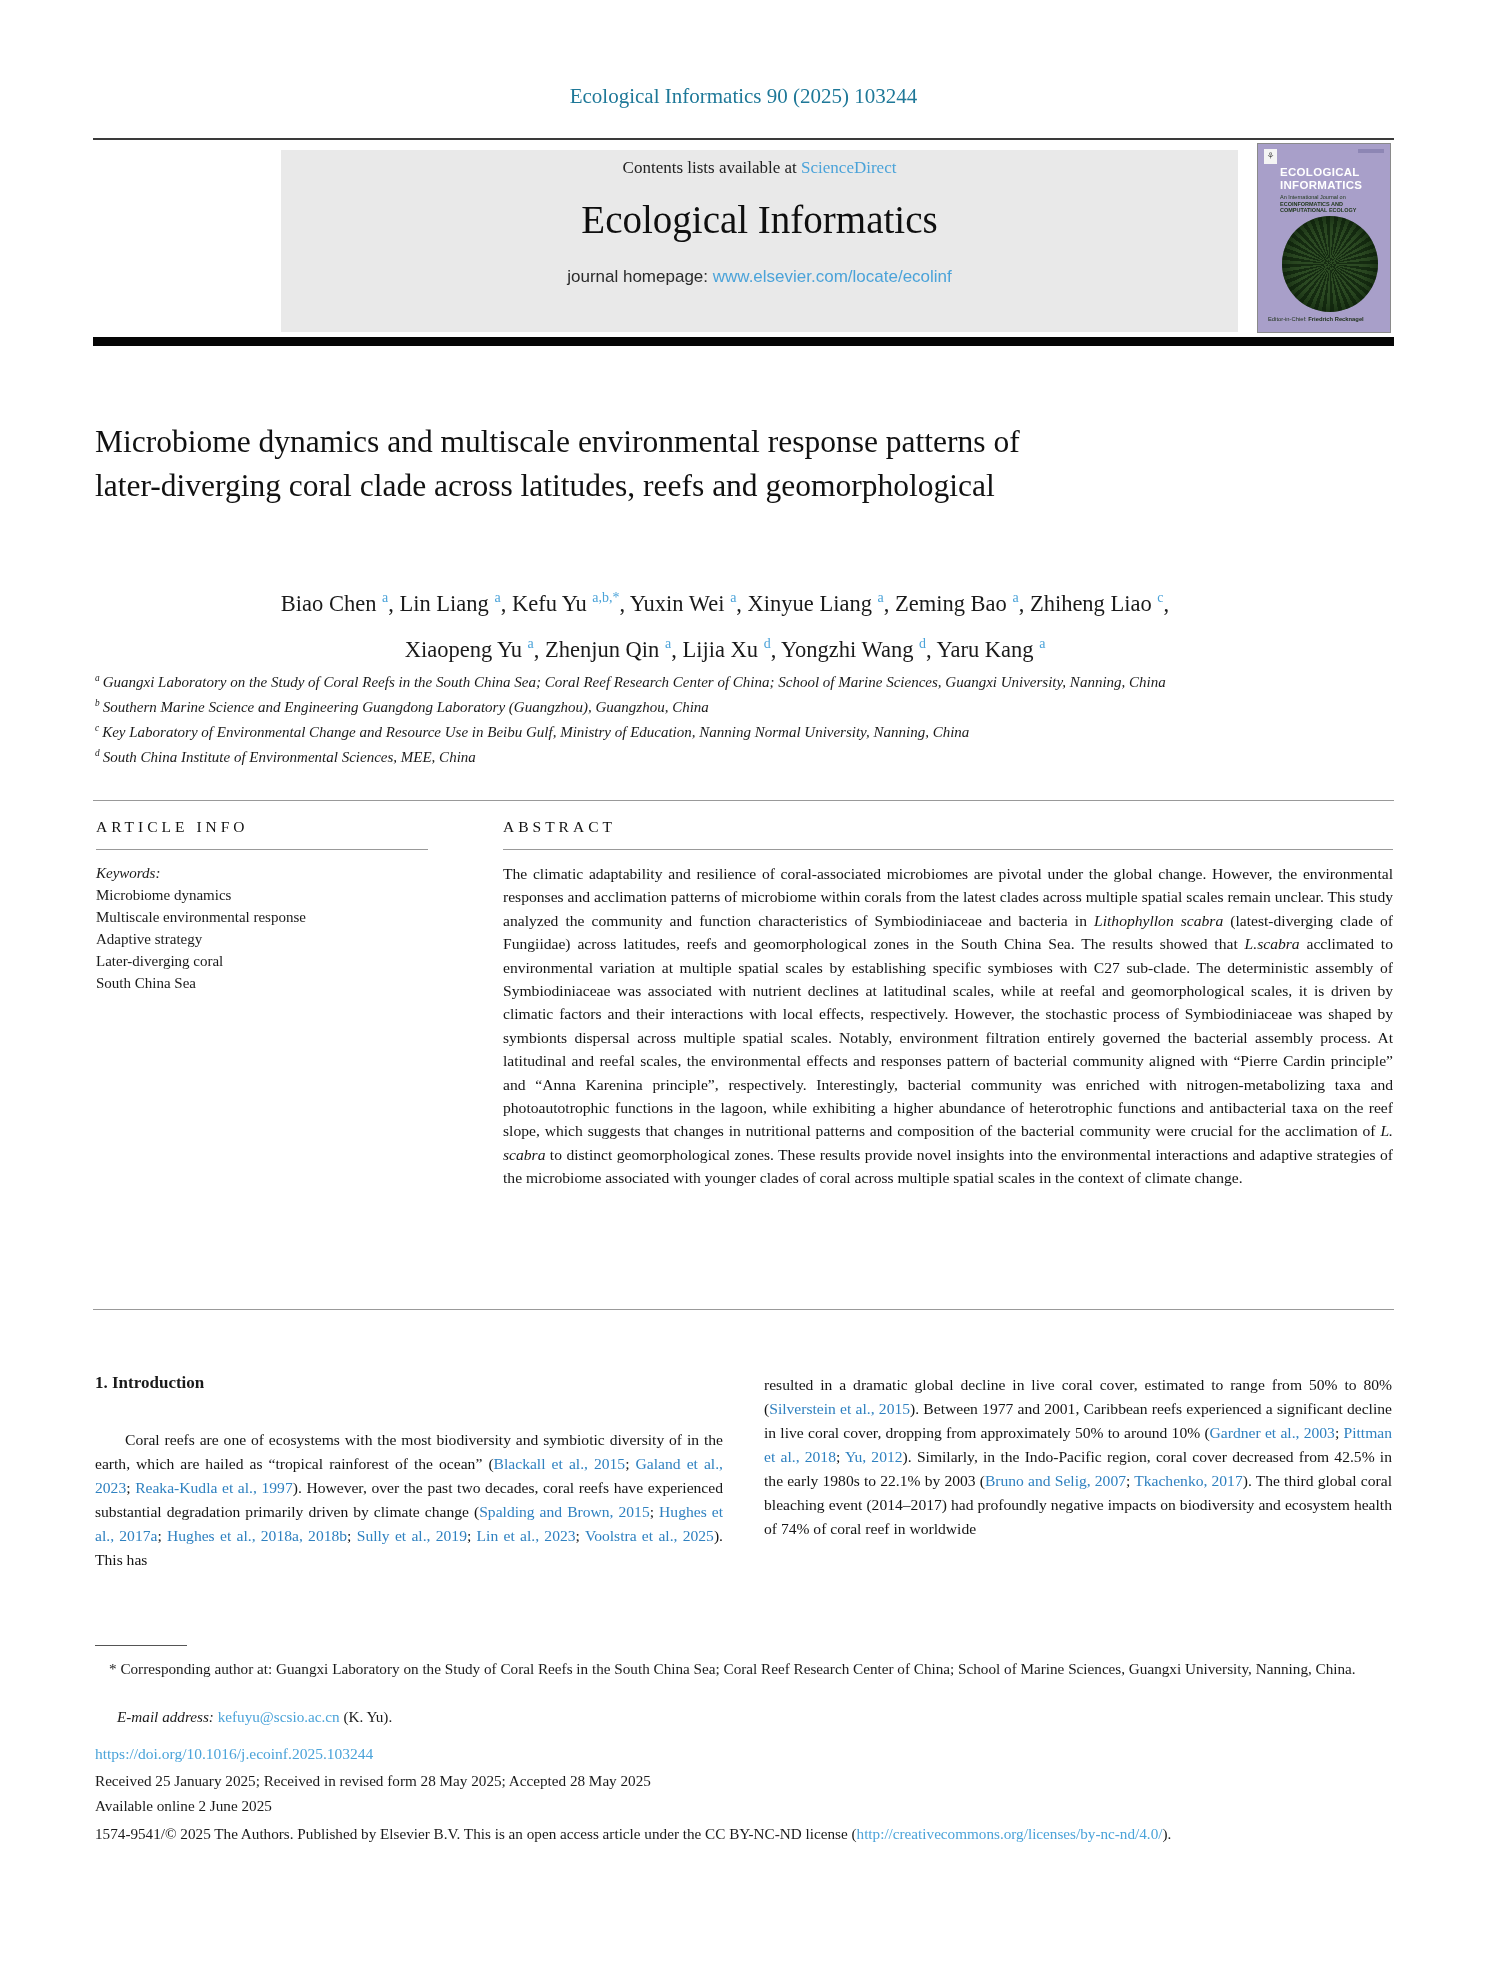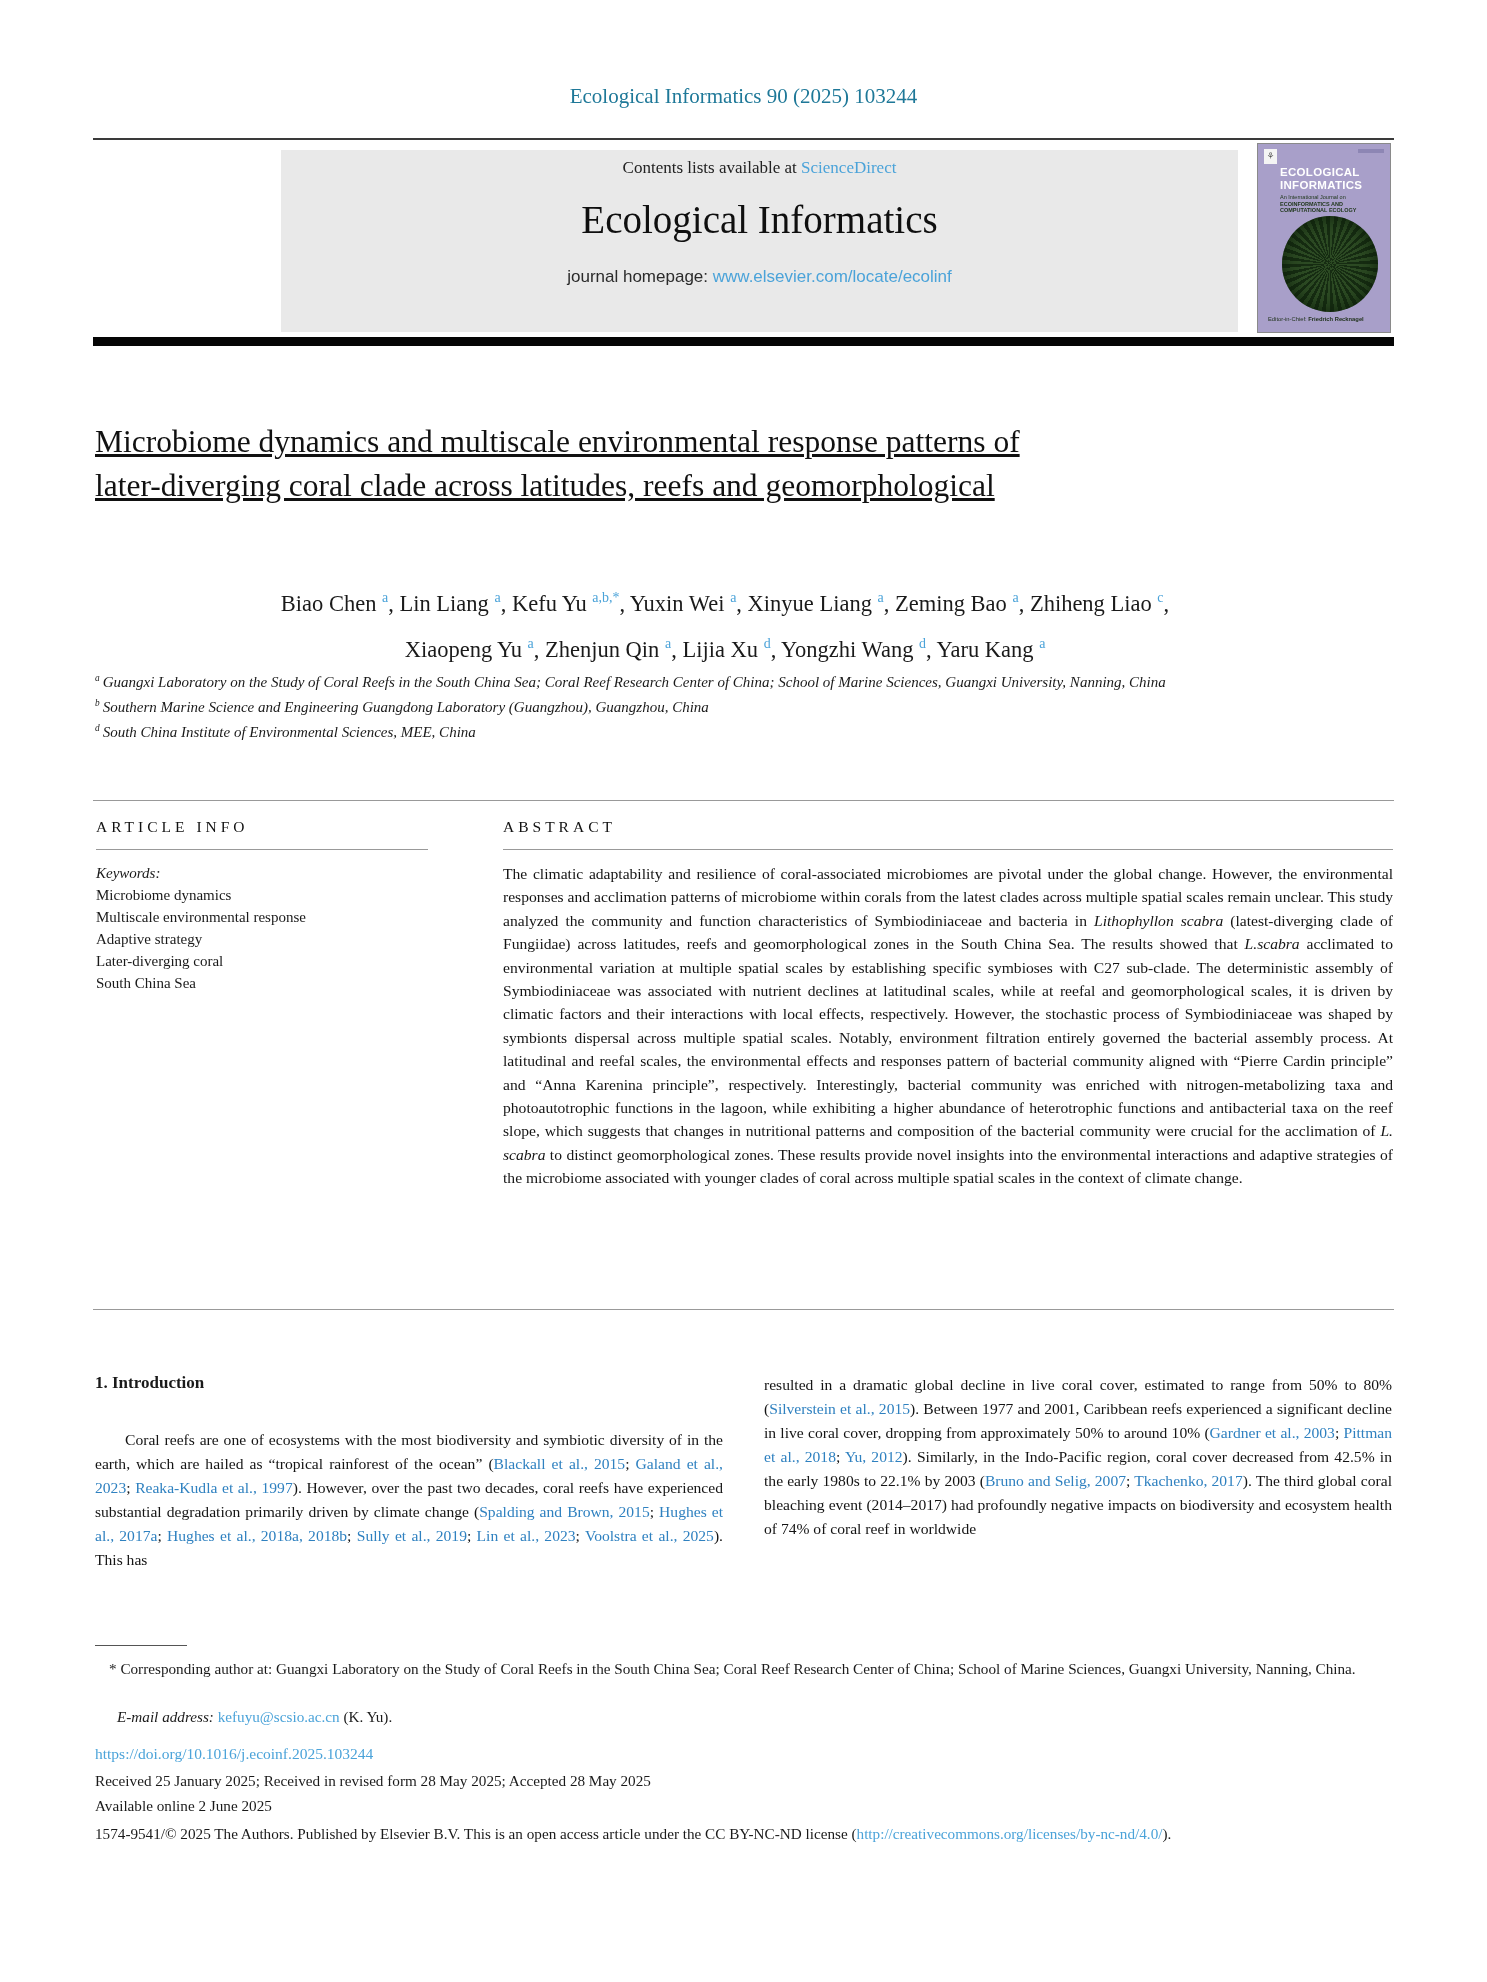--- a/index.html
+++ b/index.html
@@ -44,21 +44,21 @@
   .cover-circle { position:absolute; top:72px; left:24px; width:96px; height:96px; border-radius:50%;
     background:repeating-conic-gradient(#2c4a23 0deg 5deg, #162c12 5deg 10deg);
     box-shadow: inset 0 0 18px #0d1f0a; }
   .cover-editor { position:absolute; top:172px; left:10px; right:6px; color:#1d2f18; font-size:5.8px; line-height:7px; }
   .cover-editor-name { font-weight:bold; }
 
   .black-bar { position:absolute; top:337px; left:93px; width:1301px; height:9px; background:#050505; }
 
   
   .article-title { position:absolute; top:420px; left:95px; width:1240px;
-    font-size:31.5px; line-height:44px; color:#111;text-decoration:underline; }
+    font-size:31.5px; line-height:44px; color:#111; }
   .authors { position:absolute; top:578px; left:95px; width:1260px; font-size:22.5px; line-height:40px;text-align:center; }
   .au-sup { color:#4ba3d9; font-size:62%; vertical-align:super; }
   .affiliations { position:absolute; top:668px; left:95px; width:1255px;
     font-size:15px; line-height:21px; font-style:italic; }
   .affil-sup { font-size:62%; vertical-align:super; margin-right:3px; }
 
   
   .rule-full-top { position:absolute; top:800px; left:93px; width:1301px; border-top:1px solid #999; }
   .article-info-col { position:absolute; top:818px; left:96px; width:332px; }
   .abstract-col { position:absolute; top:818px; left:503px; width:890px; }
@@ -125,20 +125,21 @@
   <div class="article-title" id="article-title">
       <div>Microbiome dynamics and multiscale environmental response patterns of</div>
       <div>later-diverging coral clade across latitudes, reefs and geomorphological</div>
     </div>
 
   <div class="authors" id="authors"><span>Biao Chen</span> <sup class="au-sup">a</sup>, <span>Lin Liang</span> <sup class="au-sup">a</sup>, <span>Kefu Yu</span> <sup class="au-sup">a,b,*</sup>, <span>Yuxin Wei</span> <sup class="au-sup">a</sup>, <span>Xinyue Liang</span> <sup class="au-sup">a</sup>, <span>Zeming Bao</span> <sup class="au-sup">a</sup>, <span>Zhiheng Liao</span> <sup class="au-sup">c</sup>, <br><span>Xiaopeng Yu</span> <sup class="au-sup">a</sup>, <span>Zhenjun Qin</span> <sup class="au-sup">a</sup>, <span>Lijia Xu</span> <sup class="au-sup">d</sup>, <span>Yongzhi Wang</span> <sup class="au-sup">d</sup>, <span>Yaru Kang</span> <sup class="au-sup">a</sup></div>
 
   <div class="affiliations" id="affiliations">
       <div><sup class="affil-sup">a</sup><span>Guangxi Laboratory on the Study of Coral Reefs in the South China Sea; Coral Reef Research Center of China; School of Marine Sciences, Guangxi University, Nanning, China</span></div>
       <div><sup class="affil-sup">b</sup><span>Southern Marine Science and Engineering Guangdong Laboratory (Guangzhou), Guangzhou, China</span></div>
+      <div><sup class="affil-sup">c</sup><span>Key Laboratory of Environmental Change and Resource Use in Beibu Gulf, Ministry of Education, Nanning Normal University, Nanning, China</span></div>
       <div><sup class="affil-sup">d</sup><span>South China Institute of Environmental Sciences, MEE, China</span></div>
     </div>
 
   <div class="rule-full-top"></div>
 
   <div class="article-info-col">
     <div class="col-heading">ARTICLE INFO</div>
     <div class="col-heading-rule"></div>
     <div class="keywords-label">Keywords:</div>
     <div id="keywords">

